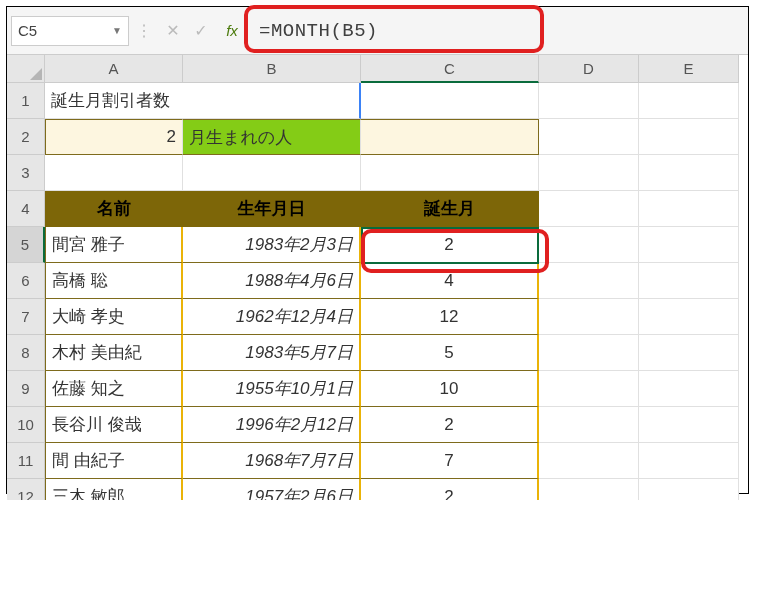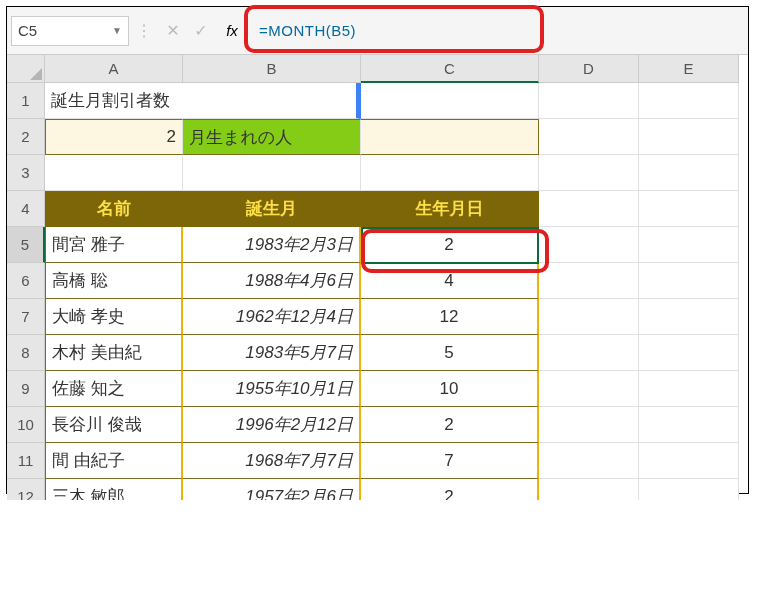--- a/index.html
+++ b/index.html
@@ -55,40 +55,40 @@
     width: 28px;
     text-align: center;
     color: #bbb;
     font-size: 16px;
   }
   .fbtn.ok { color: #bbb; }
   .fx {
     width: 34px;
     text-align: center;
     font-style: italic;
-    color: #000000;
+    color: #4d7c0f;
     font-size: 15px;
   }
   .formula-wrap {
     flex: 1;
     position: relative;
     height: 100%;
     display: flex;
     align-items: center;
   }
   .formula {
     min-width: 300px;
     height: 32px;
     display: flex;
     align-items: center;
     padding: 0 10px;
-    font-size: 15px;
-    color: #0369a1;
+    font-size: 19px;
+    color: #404040;
     letter-spacing: 0.5px;
-    font-family: Liberation Sans, sans-serif;
+    font-family: Liberation Mono, monospace;
   }
   .red-callout {
     position: absolute;
     border: 4px solid #e02020;
     border-radius: 10px;
     pointer-events: none;
   }
   .callout-formula {
     top: -2px;
     left: -5px;
@@ -175,21 +175,21 @@
     border-top: 1px solid #7e6b1c;
     border-bottom: 1px solid #7e6b1c;
   }
   .c2 {
     background: #fdf6e0;
     border: 1px solid #7e6b1c;
     border-left: none;
   }
   .th {
     background: #7d6608;
-    color: #fde047;
+    color: #000000;
     font-weight: bold;
     justify-content: center;
     border-right: 1px solid #fff0;
     border-bottom: 1px solid #7d6608;
   }
   .tbl {
     border-left: 1px solid #7e6b1c;
     border-right: 2px solid #eab308;
     border-bottom: 1px solid #7e6b1c;
   }
@@ -240,43 +240,43 @@
   <div class="grid">
 
     <div class="corner"></div>
     <div class="hd">A</div>
     <div class="hd">B</div>
     <div class="hd sel-col">C</div>
     <div class="hd">D</div>
     <div class="hd">E</div>
 
     <div class="rh">1</div>
-    <div class="cell title-cell" style="grid-column: span 2; border-right:5px solid #3b82f6;text-align:center;">誕生月割引者数</div>
+    <div class="cell title-cell" style="grid-column: span 2; border-right:2px solid #3b82f6;text-align:center;">誕生月割引者数</div>
     <div class="cell"></div>
     <div class="cell"></div>
     <div class="cell"></div>
 
     <div class="rh">2</div>
     <div class="cell a2">2</div>
     <div class="cell b2">月生まれの人</div>
     <div class="cell c2"></div>
     <div class="cell"></div>
     <div class="cell"></div>
 
     <div class="rh">3</div>
     <div class="cell"></div>
     <div class="cell"></div>
     <div class="cell"></div>
     <div class="cell"></div>
     <div class="cell"></div>
 
     <div class="rh">4</div>
     <div class="cell th first">名前</div>
+    <div class="cell th">生年月日</div>
     <div class="cell th last">誕生月</div>
-    <div class="cell th">生年月日</div>
     <div class="cell"></div>
     <div class="cell"></div>
 
     <div class="rh sel-row">5</div>
     <div class="cell tbl">間宮 雅子</div>
     <div class="cell tbl mid right">1983年2月3日</div>
     <div class="cell tbl mid center">2</div>
     <div class="cell"></div>
     <div class="cell"></div>
 

